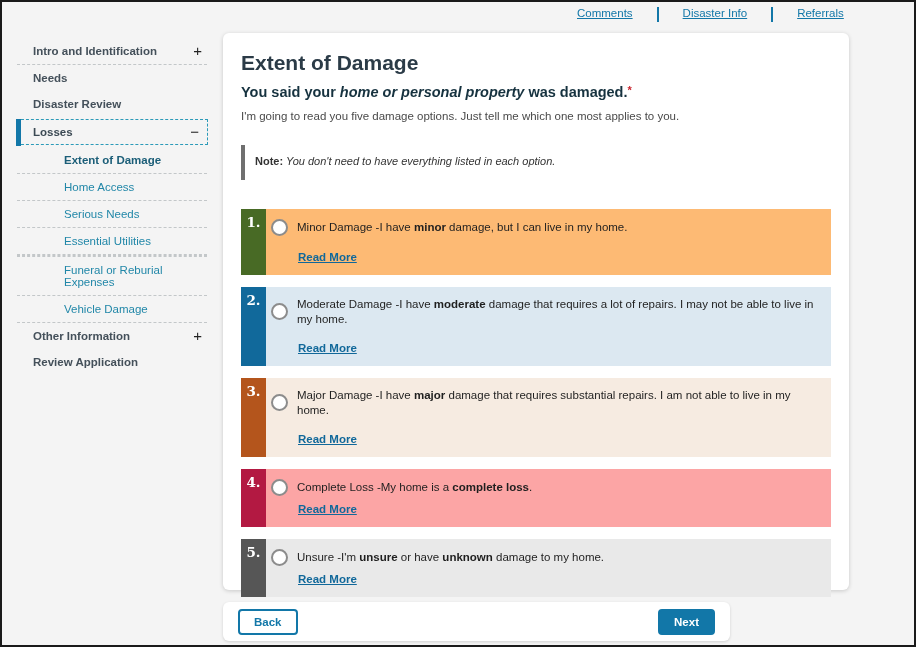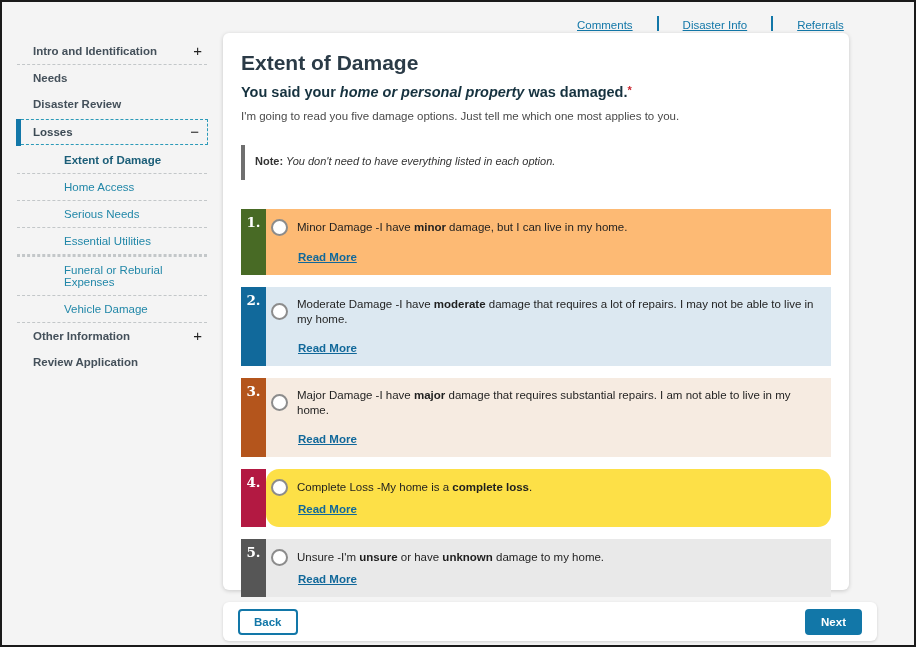--- a/index.html
+++ b/index.html
@@ -3,21 +3,21 @@
 <meta charset="utf-8">
 <style>
   html,body { margin:0; padding:0; background:#ffffff; }
   * { box-sizing:border-box; }
   .window {
     position:relative; width:916px; height:647px;
     background:#f4f4f4; border:2px solid #1a1a1a; overflow:hidden;
     font-family:"Liberation Sans", sans-serif; color:#1f1f1f;
   }
   
-  .topbar { position:absolute; top:5px; left:575px; height:24px; display:flex; align-items:flex-end; gap:24px; }
+  .topbar { position:absolute; top:5px; left:575px; height:24px; display:flex; align-items:flex-start; gap:24px; }
   .toplink { color:#1277a8; font-size:11.5px; text-decoration:underline; font-weight:500; cursor:pointer; }
   .topdiv { width:2px; height:15px; background:#1277a8; }
   
   .sidebar { position:absolute; left:14px; top:36px; width:192px; font-size:11.5px; }
   .nav-top { display:flex; justify-content:space-between; align-items:center; padding:7px 6px 7px 17px; color:#44505a; font-weight:bold; cursor:pointer; }
   .toggle-glyph { font-size:15px; font-weight:400; color:#222; line-height:10px; }
   .nav-sep { border-top:1px dashed #c3c7c9; margin:0 1px; }
   .losses-box { position:relative; border:1.5px dashed #2b9ab8; margin:2px 0; display:flex; justify-content:space-between; align-items:center; padding:6px 8px 6px 16px; color:#3c4a54; font-weight:bold; cursor:pointer; }
   .losses-bar { position:absolute; left:-1.5px; top:-1.5px; bottom:-1.5px; width:5px; background:#1277a8; }
   .nav-sub { padding:7px 6px 7px 48px; color:#2187a8; cursor:pointer; }
@@ -45,21 +45,21 @@
            font-family:"DejaVu Serif", serif; font-weight:bold; font-size:13.5px; }
   .row-body { flex:1; padding:10px 12px 10px 5px; }
   .opt-line { display:flex; align-items:center; }
   .radio { width:17px; height:17px; border:2px solid #8c8c8c; border-radius:50%; background:#fff; flex-shrink:0; margin-right:9px; cursor:pointer; }
   .opt-text { font-size:11.5px; color:#1f1f1f; line-height:1.3; }
   .opt-text b { font-weight:bold; }
   .read-more { display:inline-block; margin:15px 0 0 27px; font-size:11.5px; font-weight:bold; color:#11689a; text-decoration:underline; cursor:pointer; }
   .option:nth-child(n+4) .read-more { margin-top:7px; }
   
   .card-footer {
-    position:absolute; left:221px; top:600px; width:654px; height:39px;
+    position:absolute; left:221px; top:600px; width:507px; height:39px;
     background:#ffffff; border-radius:6px; box-shadow:0 1px 3px rgba(0,0,0,0.15);
     display:flex; align-items:center; justify-content:space-between; padding:0 15px;
   }
   .btn-back { background:#fff; border:2px solid #1277a8; color:#1277a8; font-weight:bold; font-size:11.5px; padding:5px 14px; border-radius:4px; cursor:pointer; font-family:"Liberation Sans", sans-serif; }
   .btn-next { background:#1277a8; border:2px solid #1277a8; color:#ffffff; font-weight:bold; font-size:11.5px; padding:5px 14px; border-radius:4px; cursor:pointer; font-family:"Liberation Sans", sans-serif; }
 </style>
 </head>
 <body>
 
 <div class="window">
@@ -141,21 +141,21 @@
         </div>
         <div class="option">
           <div class="badge" style="background: rgb(180, 85, 28);">3.</div>
           <div class="row-body" style="background: rgb(246, 235, 225);"><div class="opt-line">
               <span class="radio"></span>
               <span class="opt-text"><span>Major Damage -I have </span><b>major</b><span> damage that requires substantial repairs. I am not able to live in my home.</span></span>
             </div><a class="read-more">Read More</a></div>
         </div>
         <div class="option">
           <div class="badge" style="background: rgb(179, 25, 66);">4.</div>
-          <div class="row-body" style="background: #fde047; border-radius: 13px;"><div class="opt-line">
+          <div class="row-body" style="background: #fca5a5;"><div class="opt-line">
               <span class="radio"></span>
               <span class="opt-text"><span>Complete Loss -My home is a </span><b>complete loss</b><span>.</span></span>
             </div><a class="read-more">Read More</a></div>
         </div>
         <div class="option">
           <div class="badge" style="background: rgb(86, 86, 86);">5.</div>
           <div class="row-body" style="background: rgb(233, 233, 233);"><div class="opt-line">
               <span class="radio"></span>
               <span class="opt-text"><span>Unsure -I'm </span><b>unsure</b><span> or have </span><b>unknown</b><span> damage to my home.</span></span>
             </div><a class="read-more">Read More</a></div>

